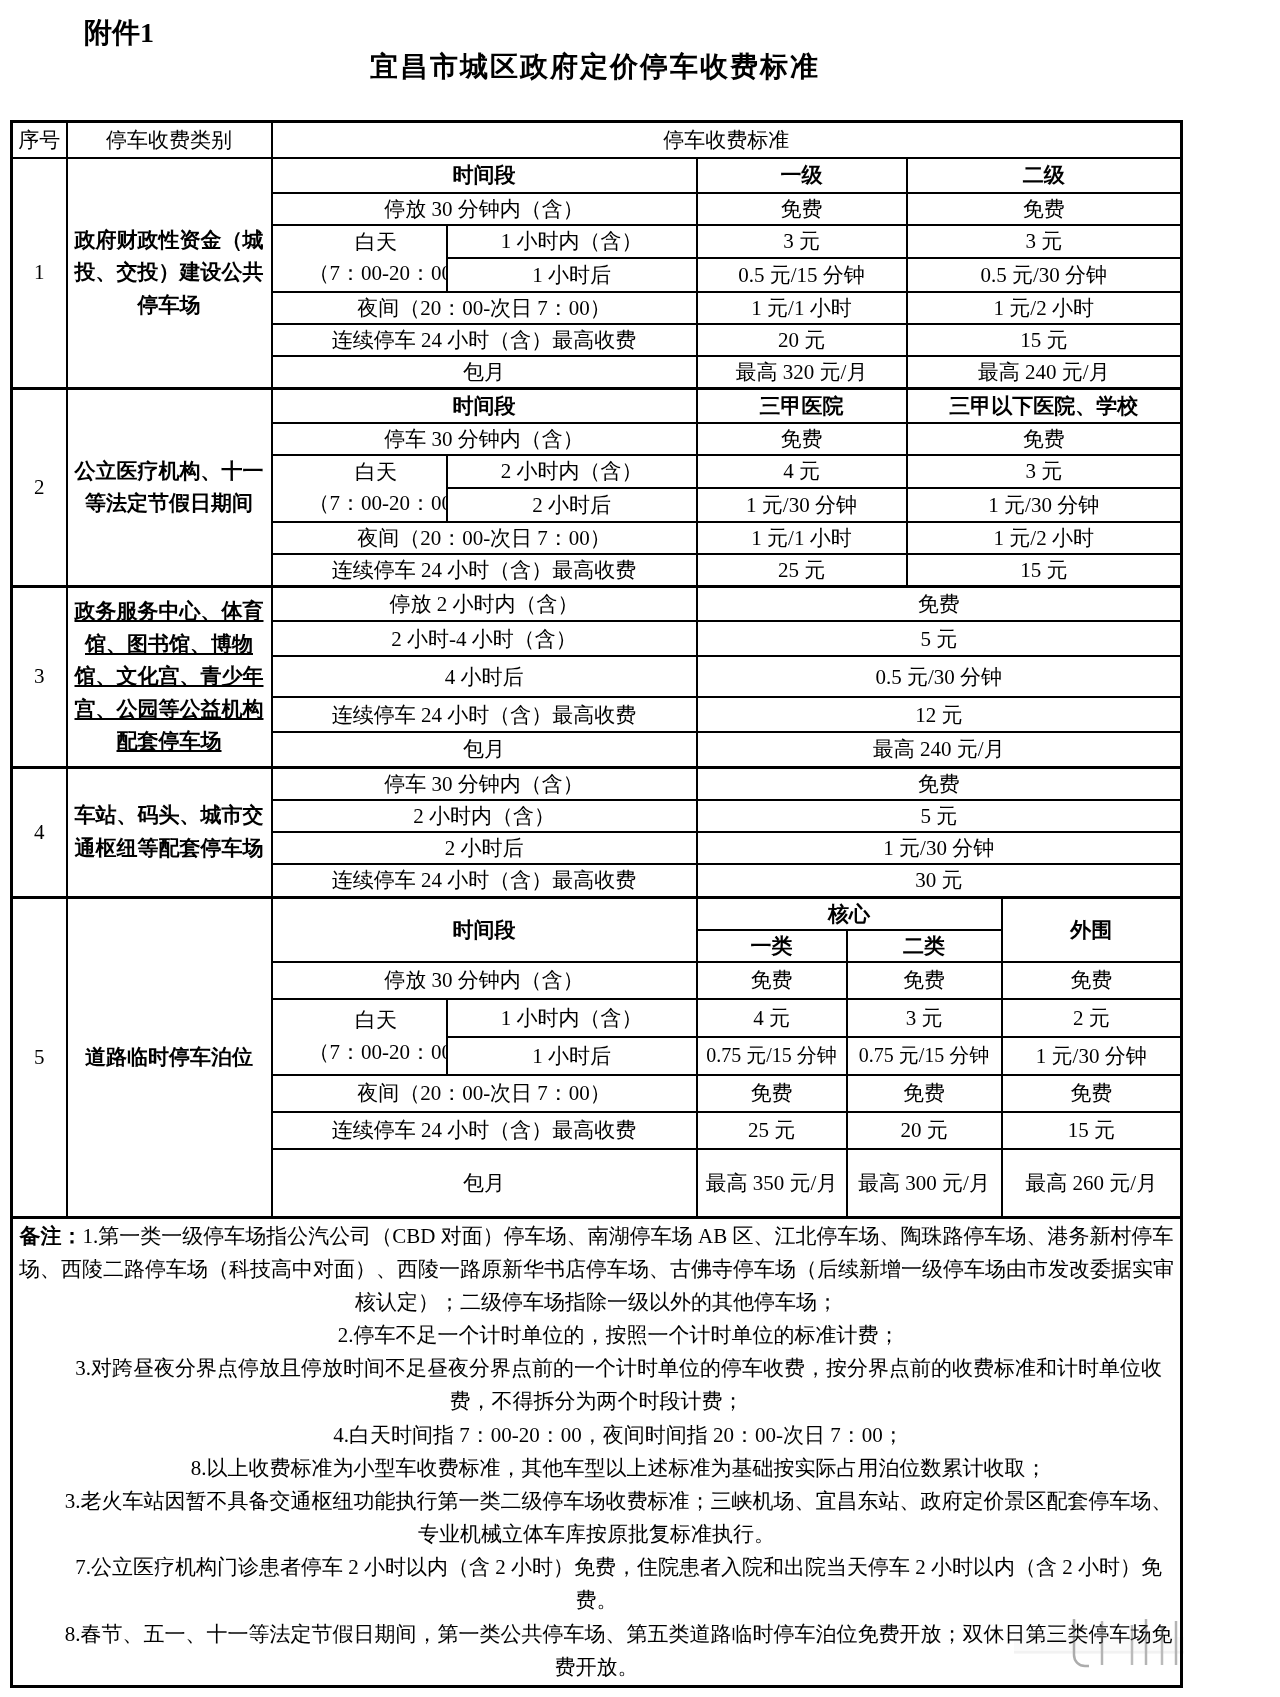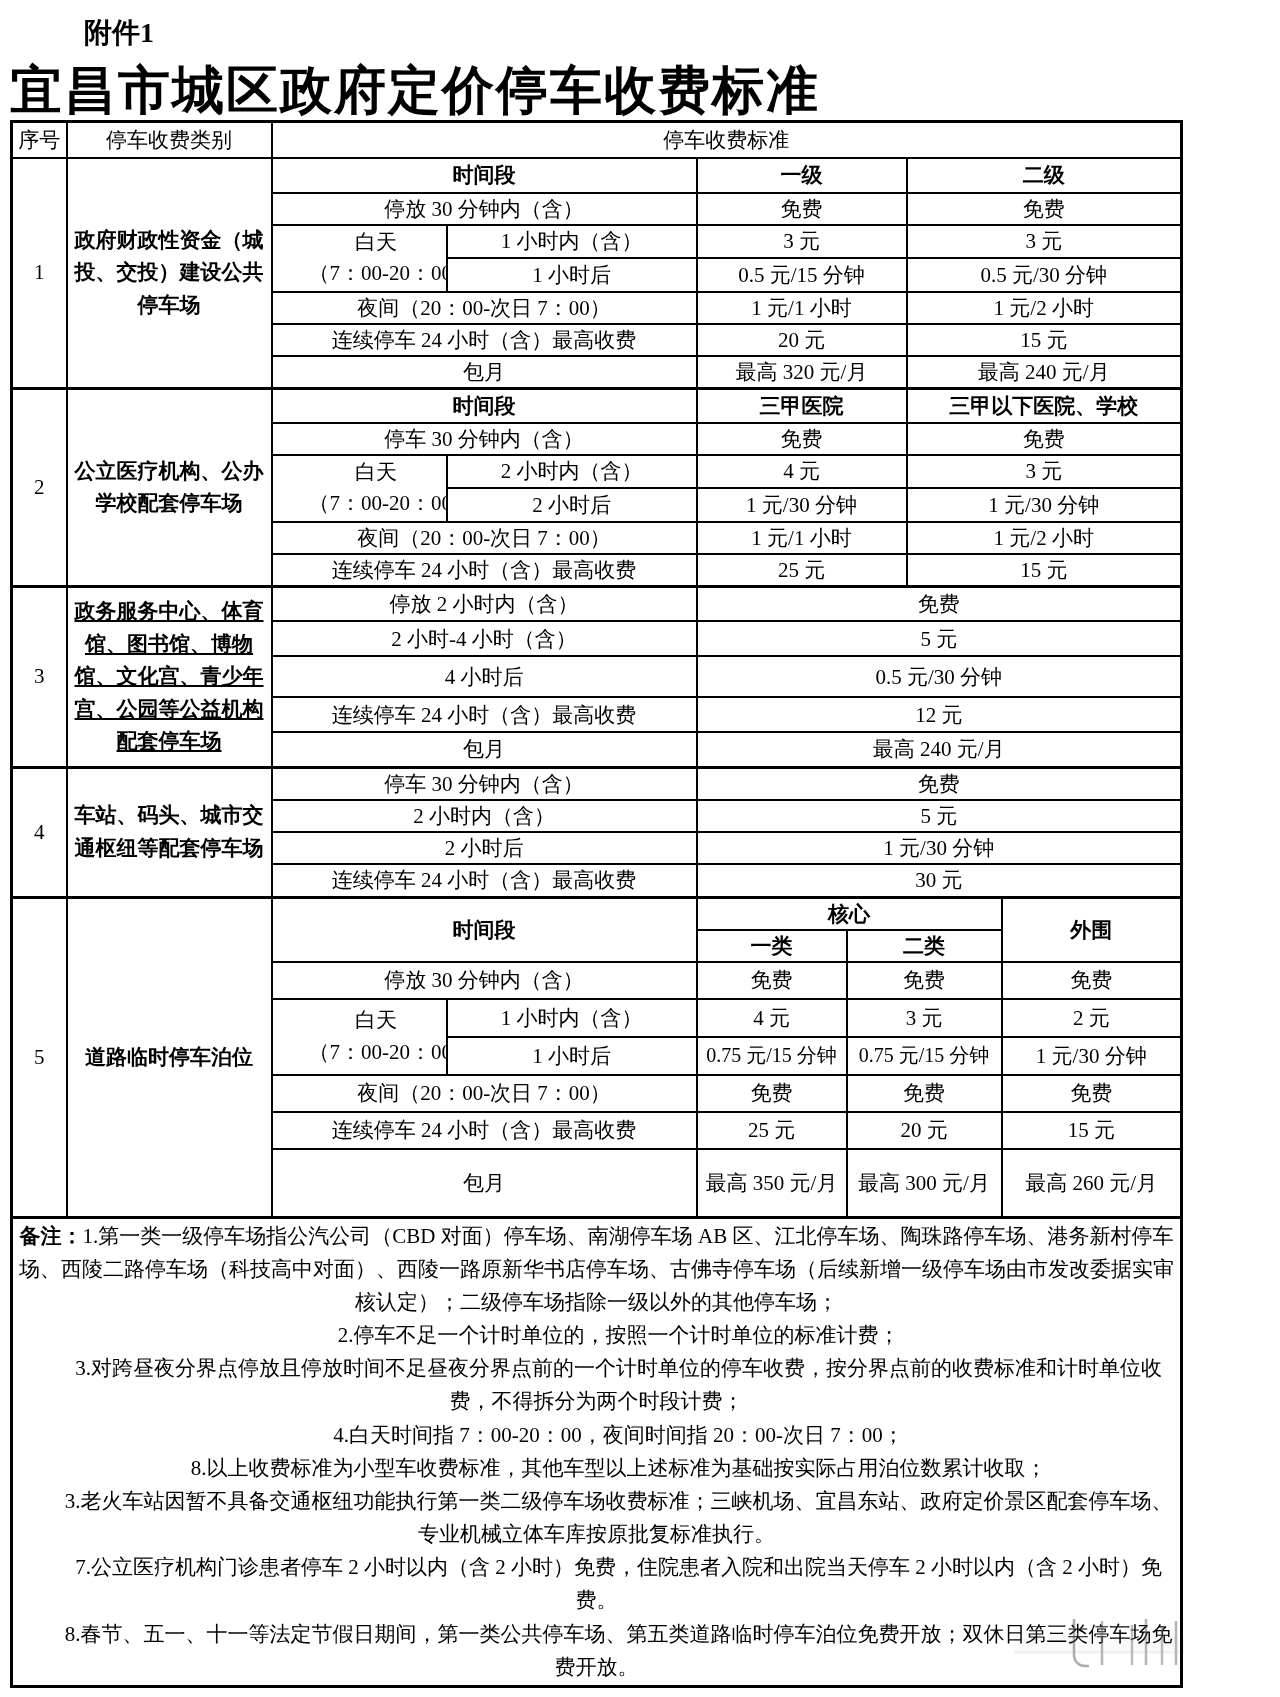--- a/index.html
+++ b/index.html
@@ -5,22 +5,22 @@
   html,body{margin:0;padding:0;}
   body{
     width:1280px;height:1697px;position:relative;background:#ffffff;color:#000;
     font-family:"Liberation Serif","DejaVu Serif",serif;overflow:hidden;
   }
   .attachment{
     position:absolute;top:14px;left:84px;font-size:28px;font-weight:bold;
     font-family:"Liberation Serif","DejaVu Serif",serif;
   }
   .doc-title{
-    position:absolute;top:56px;left:10px;width:1170px;text-align:left;
-    font-size:52px;font-weight:bold;letter-spacing:2px;
+    position:absolute;top:48px;left:10px;width:1170px;text-align:center;
+    font-size:28px;font-weight:bold;letter-spacing:2px;
     font-family:"Liberation Serif","DejaVu Serif",serif;
   }
   table.fee{
     position:absolute;top:120px;left:10px;width:1170px;
     border-collapse:collapse;table-layout:fixed;border:3px solid #000;
   }
   table.fee td{
     border:2px solid #000;text-align:center;vertical-align:middle;
     font-size:21px;padding:1px 2px;overflow:hidden;
   }
@@ -107,21 +107,21 @@
     <td colspan="2">15 元</td>
   </tr>
   <tr style="height:33px">
     <td colspan="2">包月</td>
     <td colspan="2">最高 320 元/月</td>
     <td colspan="2">最高 240 元/月</td>
   </tr>
 
   <tr style="height:34px">
     <td class="seqn bt3" rowspan="6">2</td>
-    <td class="cat bt3" rowspan="6">公立医疗机构、公办学校配套停车场</td>
+    <td class="cat bt3" rowspan="6">公立医疗机构、十一等法定节假日期间</td>
     <td class="hd bt3" colspan="2">时间段</td>
     <td class="hd bt3" colspan="2">三甲医院</td>
     <td class="hd bt3 nowrap" colspan="2">三甲以下医院、学校</td>
   </tr>
   <tr style="height:32px">
     <td colspan="2">停车 30 分钟内（含）</td>
     <td colspan="2">免费</td>
     <td colspan="2">免费</td>
   </tr>
   <tr style="height:32px">

